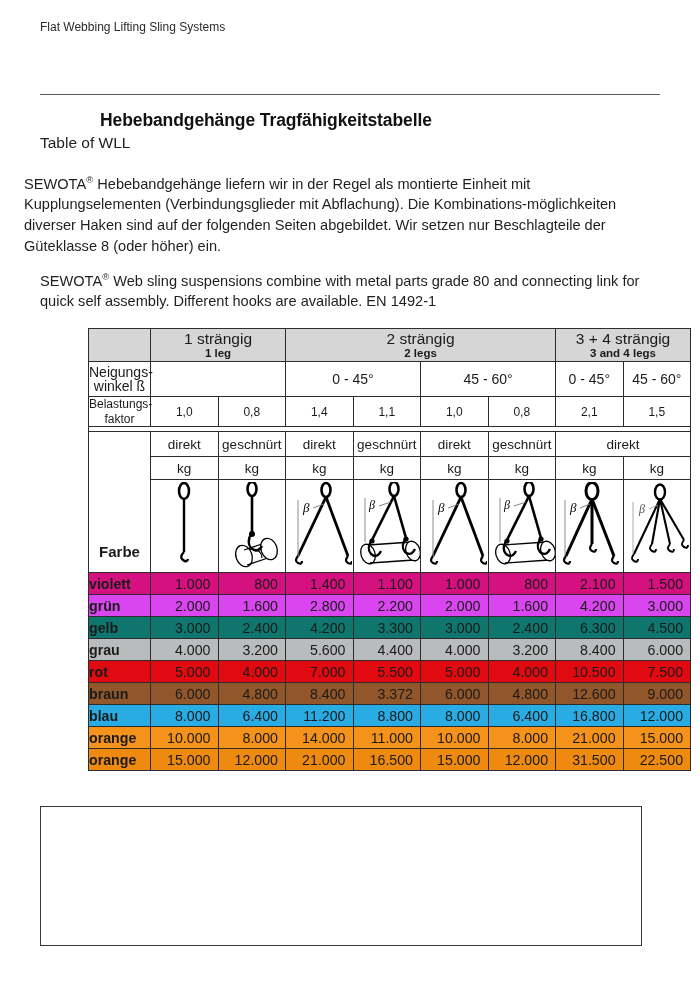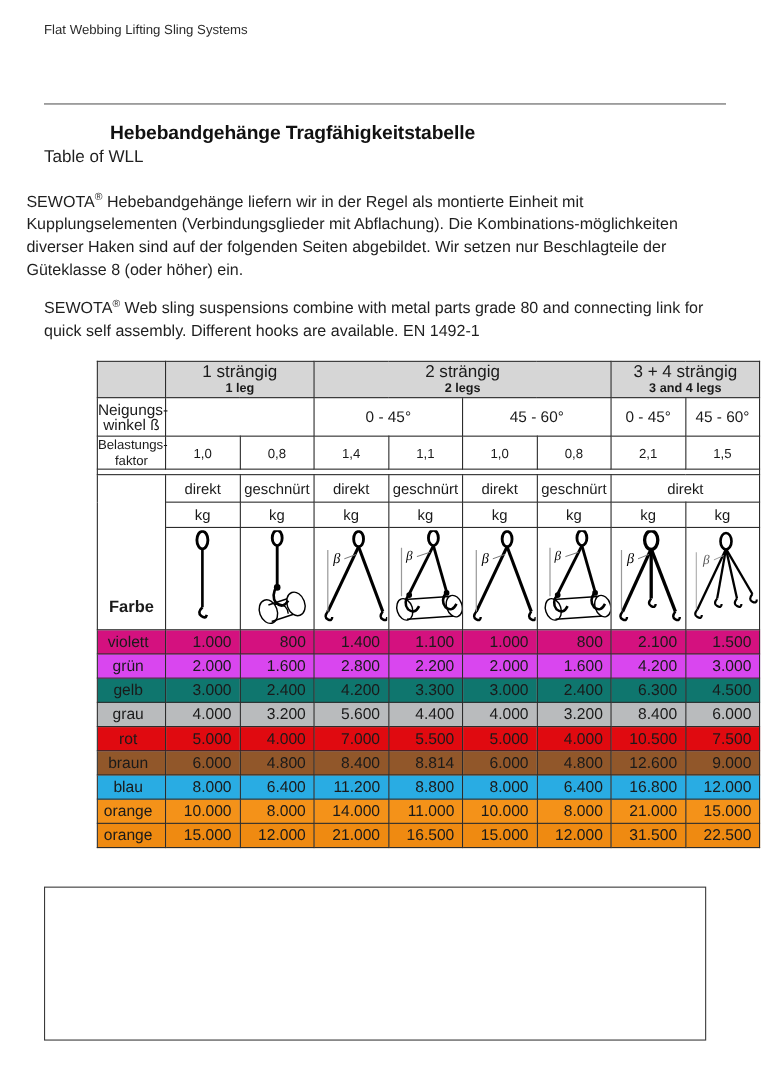--- a/index.html
+++ b/index.html
@@ -59,21 +59,21 @@
   .factor-row td{height:28px;font-size:12px;margin-left:24px;}
 
   .mode-row td{height:24px;font-size:13.5px;}
   .unit-row td{height:22px;font-size:13.5px;}
 
   .pic-row td{height:92px;padding:0;}
   .pic-row svg{display:block;margin:0 auto;}
 
   
   tr.data td{height:21px;font-weight:bold;font-size:14.2px;}
-  tr.data td.name{text-align:center;padding-right:6px;font-weight:normal;margin-left:16px;}
+  tr.data td.name{text-align:left;padding-right:6px;font-weight:bold;margin-left:16px;}
   tr.data td.val{text-align:right;padding-right:7px;font-weight:normal;}
 
   .spacer-row td{border:none;height:4px;background:#fff;}
 
   .emptybox{
     position:absolute;left:40px;top:806px;width:602px;height:140px;
     border:1.6px solid #3a3a3a;background:#fff;box-sizing:border-box;
   }
 </style>
 </head>
@@ -338,21 +338,21 @@
         <td class="val">5.000</td>
         <td class="val">4.000</td>
         <td class="val">10.500</td>
         <td class="val">7.500</td>
       </tr>
       <tr class="data" style="background:#91572a">
         <td class="name">braun</td>
         <td class="val">6.000</td>
         <td class="val">4.800</td>
         <td class="val">8.400</td>
-        <td class="val">8.814</td>
+        <td class="val">3.372</td>
         <td class="val">6.000</td>
         <td class="val">4.800</td>
         <td class="val">12.600</td>
         <td class="val">9.000</td>
       </tr>
       <tr class="data" style="background:#29ace3">
         <td class="name">blau</td>
         <td class="val">8.000</td>
         <td class="val">6.400</td>
         <td class="val">11.200</td>

